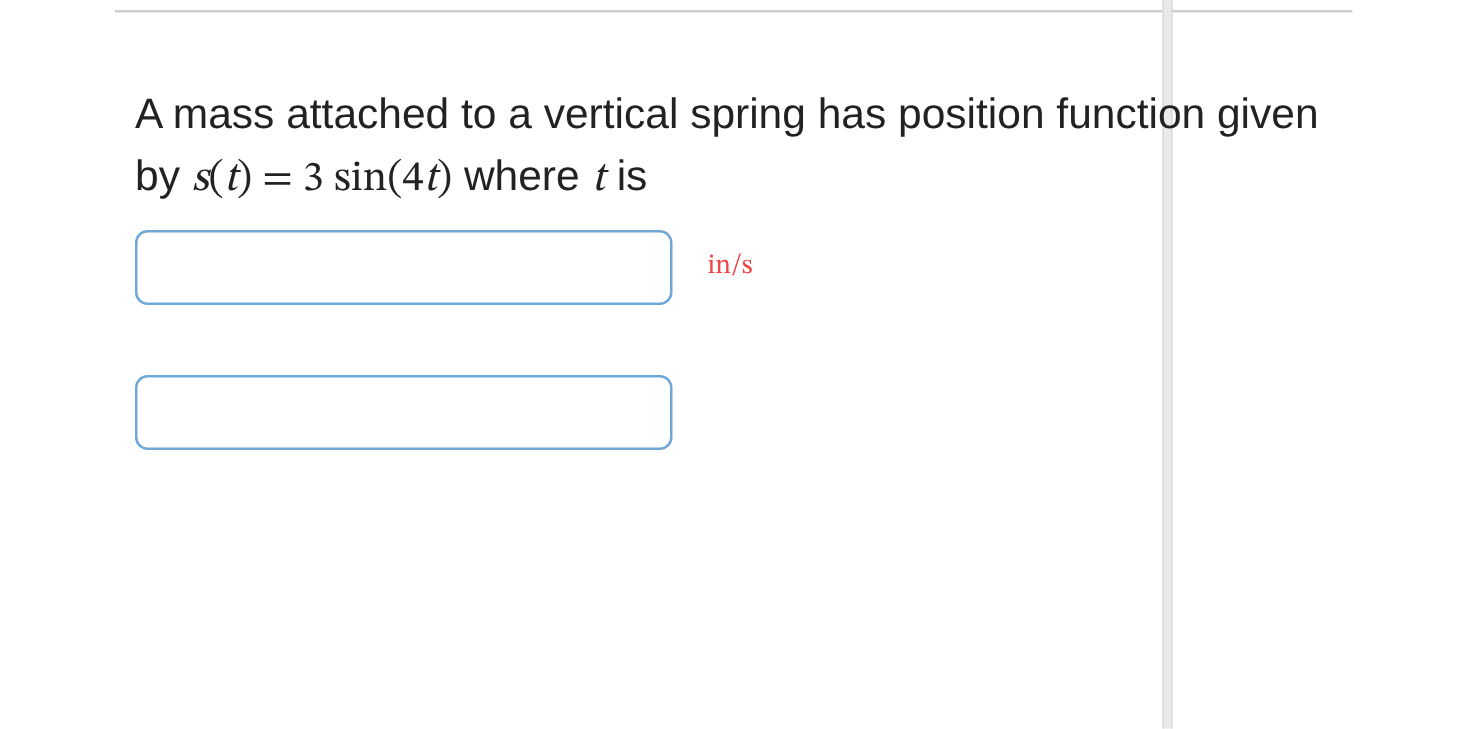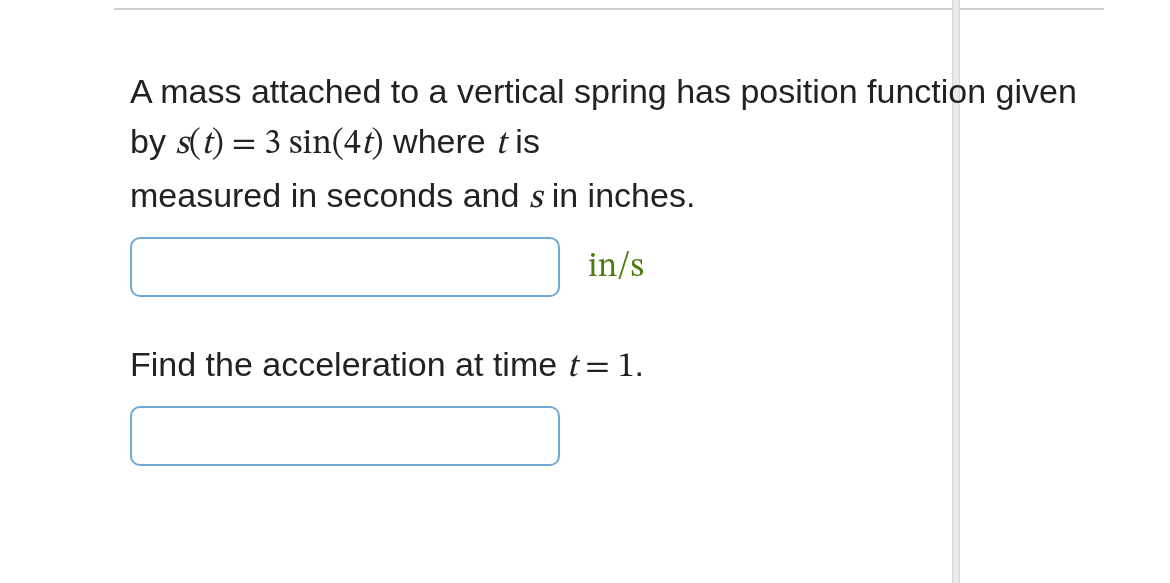--- a/index.html
+++ b/index.html
@@ -8,21 +8,20 @@
     width: 1170px;
     height: 583px;
     background: #ffffff;
     font-family: "Segoe UI", "Helvetica Neue", Arial, sans-serif;
   }
   .page {
     position: relative;
     width: 1020px;
     height: 583px;
     box-sizing: border-box;
-    margin-left: 22px;
   }
   .top-rule {
     position: absolute;
     top: 8px;
     left: 92px;
     width: 990px;
     border-top: 2px solid #cfcfcf;
   }
   .right-rail {
     position: absolute;
@@ -64,22 +63,22 @@
     border: 2px solid #6fa7d6;
     border-radius: 10px;
     background: #fff;
     font-size: 30px;
     padding: 0 14px;
     box-sizing: border-box;
     outline: none;
   }
   .unit {
     font-family: "STIX Two Math", "Cambria Math", "Latin Modern Math", "Times New Roman", serif;
-    font-size: 34px;
-    color: #4d7c0f;
+    font-size: 22px;
+    color: #ef4444;
   }
   .unit sup {
     font-size: 0.65em;
     vertical-align: super;
     line-height: 0;
   }
   .gap {
     height: 36px;
   }
 </style>
@@ -89,34 +88,28 @@
 <div class="page">
   <div class="top-rule"></div>
   <div class="right-rail"></div>
 
   <div class="content">
 
     <div>
       <span>A mass attached to a vertical spring has position function given by </span><span class="mathi">s</span><span class="mathrm">(</span><span class="mathi">t</span><span class="mathrm">)</span><span class="mathrm"> = </span><span class="mathrm">3</span><span class="mathrm"> </span><span class="mathrm">sin</span><span class="mathrm">(</span><span class="mathrm">4</span><span class="mathi">t</span><span class="mathrm">)</span><span> where </span><span class="mathi">t</span><span> is</span>
     </div>
 
-    <div>
-      <span>measured in seconds and </span><span class="mathi">s</span><span> in inches.</span>
-    </div>
 
 
     <div class="row">
       <input class="answer-input" type="text" value="" style="">
       <span class="unit">in/s</span>
     </div>
 
     <div class="gap"></div>
 
-    <div>
-      <span>Find the acceleration at time </span><span class="mathi">t</span><span class="mathrm"> = </span><span class="mathrm">1</span><span>.</span>
-    </div>
 
     <div class="row">
       <input class="answer-input" type="text" value="" style="">
     </div>
 
   </div>
 </div>
 
 </body></html>

